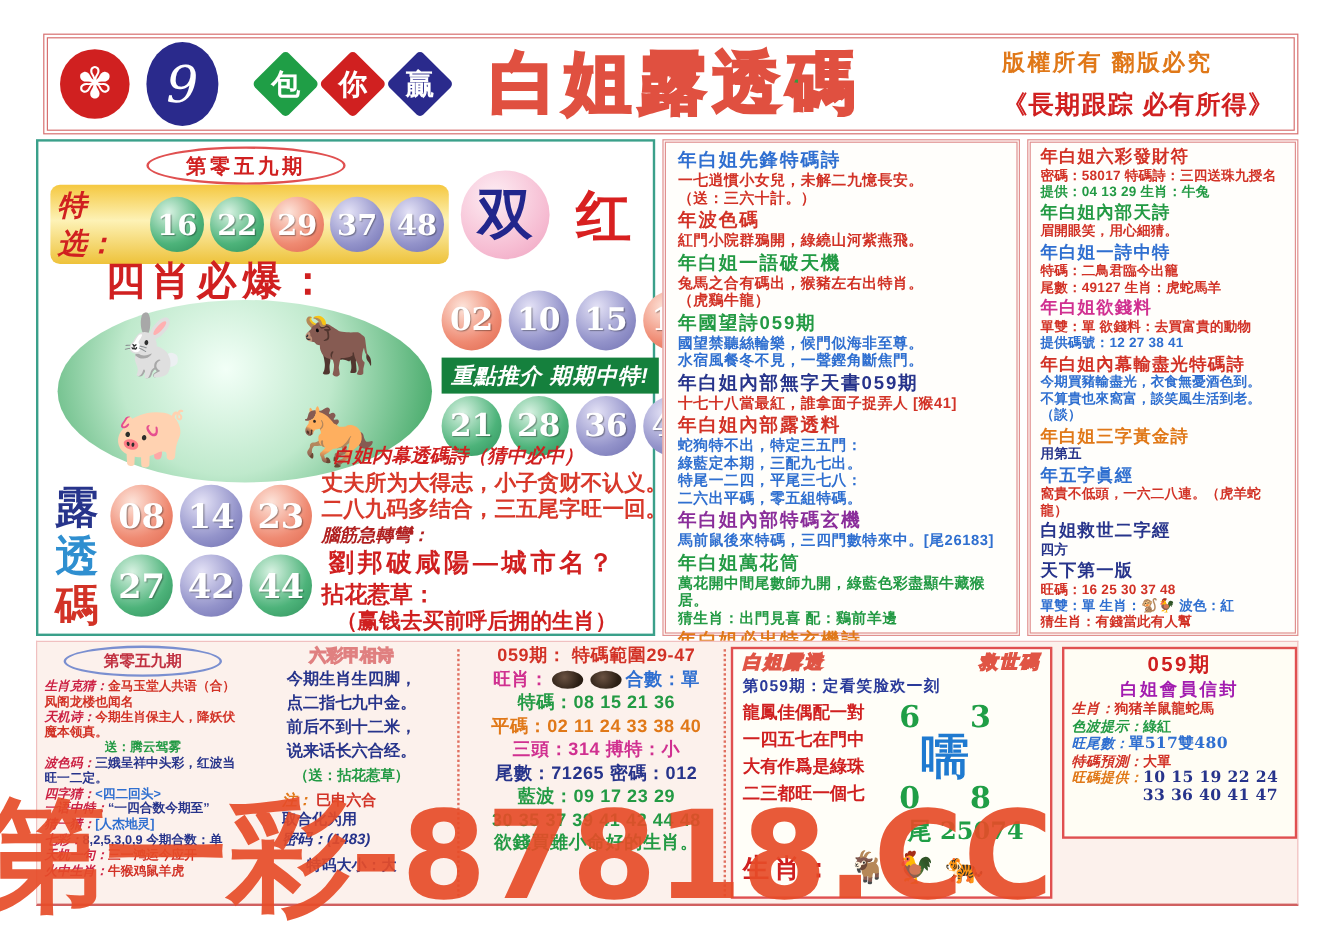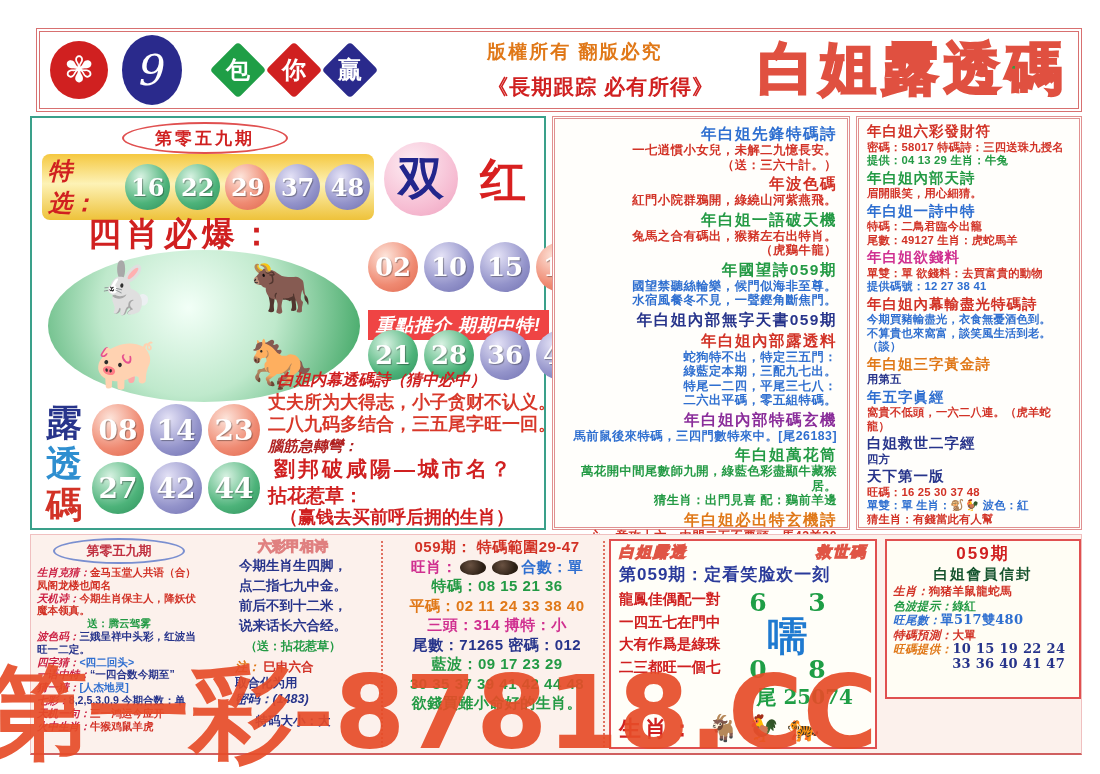--- a/index.html
+++ b/index.html
@@ -25,21 +25,21 @@
   .d-green{background:#1f9e46;} .d-red{background:#d02020;} .d-navy{background:#2a2a8c;}
   #title{margin-left:38px;font-size:56px;font-weight:900;letter-spacing:6px;color:#2f9e3f;
          -webkit-text-stroke:2.5px #e05040;white-space:nowrap;}
   #hdr-right{margin-left:auto;text-align:left;padding-right:6px;}
   #copyright{font-size:19px;font-weight:bold;color:#e07818;letter-spacing:2px;}
   #slogan{font-size:21px;font-weight:bold;color:#d02020;margin-top:8px;letter-spacing:1px;}
   
   #leftpanel{position:absolute;left:30px;top:116px;width:516px;height:414px;
              border:2px solid #3aa08a;box-sizing:border-box;background:#fff;}
   #midpanel{position:absolute;left:552px;top:116px;width:298px;height:414px;
-            border:3px double #e09090;box-sizing:border-box;background:#fffefb;padding:5px 10px;text-align:right;}
+            border:3px double #e09090;box-sizing:border-box;background:#fffefb;padding:5px 10px;}
   #rightpanel{position:absolute;left:856px;top:116px;width:226px;height:414px;
               border:3px double #e09090;box-sizing:border-box;background:#fffefb;padding:4px 8px;}
   
   .issue-oval{position:absolute;left:90px;top:4px;width:162px;height:28px;border:2px solid #e05050;
               border-radius:50%;color:#d02020;font-weight:bold;font-size:17px;letter-spacing:3px;
               display:flex;align-items:center;justify-content:center;}
   .banner{position:absolute;left:10px;top:36px;width:332px;height:66px;border-radius:8px;
           background:linear-gradient(180deg,#f5c840,#fdf2b6 45%,#eec23a);display:flex;
           align-items:center;padding:0 4px;gap:5px;box-sizing:border-box;}
   .texuan{color:#d02020;font-style:italic;font-weight:900;font-size:24px;margin:0 2px;}
@@ -54,21 +54,21 @@
   .bigball{position:absolute;width:74px;height:74px;border-radius:50%;display:flex;
            align-items:center;justify-content:center;font-size:46px;font-weight:900;}
   #shuang{left:352px;top:24px;background:radial-gradient(circle at 38% 30%,#fdeef4,#f6bcd2 65%,#eda0be);color:#22268c;}
   #hong{left:434px;top:26px;background:radial-gradient(circle at 38% 30%,#eaf6fd,#aederf5 65%,#8cc8ea);color:#d82020;}
   #sixiao{position:absolute;left:56px;top:94px;font-size:33px;font-weight:900;color:#d02020;letter-spacing:5px;}
   #animal-oval{position:absolute;left:16px;top:132px;width:312px;height:152px;border-radius:50%;
                background:radial-gradient(circle at 45% 38%,#f2fff7,#bfe9cc 45%,#2f9e57);
                display:grid;grid-template-columns:1fr 1fr;place-items:center;font-size:50px;}
   .ballrow{position:absolute;display:flex;gap:6px;align-items:flex-end;}
   #row1{left:336px;top:124px;} #row2{left:336px;top:212px;}
-  #promo{position:absolute;left:336px;top:192px;background:#ef4444;color:#fff;font-weight:bold;
+  #promo{position:absolute;left:336px;top:180px;background:#15803d;color:#fff;font-weight:bold;
          font-style:italic;font-size:18px;padding:3px 8px;letter-spacing:1px;white-space:nowrap;}
   #poem-title{position:absolute;left:246px;top:252px;font-size:16px;font-weight:900;
               font-style:italic;color:#d02020;}
   #poem-lines{position:absolute;left:236px;top:273px;font-size:18px;font-weight:bold;
               color:#d8382a;line-height:22px;white-space:nowrap;}
   #brain-label{position:absolute;left:236px;top:319px;font-size:15px;font-weight:900;
                font-style:italic;color:#b02020;}
   #brain-q{position:absolute;left:242px;top:337px;font-size:21px;font-weight:900;color:#d02020;letter-spacing:3px;}
   #win-label{position:absolute;left:236px;top:365px;font-size:19px;font-weight:900;color:#d02020;}
   #win-note{position:absolute;left:248px;top:387px;font-size:18px;font-weight:bold;color:#d02020;}
@@ -97,37 +97,37 @@
   #colB .size{margin-top:6px;font-size:12.5px;font-weight:bold;color:#27348b;}
   .vsep{position:absolute;top:6px;bottom:6px;border-left:2px dotted #e07060;}
   #horse{position:absolute;left:358px;top:2px;width:216px;text-align:center;}
   #horse .t{font-size:14px;letter-spacing:.5px;margin-bottom:2px;}
   #horse .l{font-size:15px;font-weight:bold;line-height:19.5px;letter-spacing:.5px;}
   .blob{display:inline-block;width:26px;height:15px;border-radius:50%;vertical-align:middle;
         background:radial-gradient(circle at 40% 35%,#6a5242,#2a1e14 70%);margin:0 3px;}
   #jiushi{position:absolute;left:578px;top:4px;width:268px;height:210px;background:#fffef8;
           border:2px solid #e05050;box-sizing:border-box;padding:2px 8px;}
   #jiushi .heads{display:flex;justify-content:space-between;font-size:15px;font-style:italic;letter-spacing:2px;}
-  #jiushi .headline{font-size:17px;font-weight:900;color:#2a3a9a;letter-spacing:1px;margin-top:1px;}
+  #jiushi .headline{font-size:13px;font-weight:900;color:#2a3a9a;letter-spacing:1px;margin-top:1px;}
   #jiushi .body{display:flex;margin-top:2px;}
   #jiushi .poem{font-size:14.5px;font-weight:900;color:#d02020;line-height:22.5px;white-space:nowrap;}
   #digitgrid{width:118px;margin-left:8px;display:grid;grid-template-columns:1fr 1fr;align-items:center;
              justify-items:center;font-family:"DejaVu Serif",serif;}
   #digitgrid .dg{font-size:25px;font-weight:bold;color:#1f9e46;}
   #digitgrid .bigchar{grid-column:1/3;font-size:40px;font-weight:900;color:#1f7ad0;line-height:38px;}
   #jiushi .tailrow{display:flex;align-items:baseline;}
   #jiushi .tail{font-size:20px;font-weight:bold;color:#1f9e46;margin-left:auto;margin-right:14px;
                 font-family:"DejaVu Serif",serif;}
   #jiushi .zrow{display:flex;align-items:center;margin-top:2px;}
   #jiushi .zlabel{font-size:22px;font-weight:900;color:#d02020;letter-spacing:4px;}
   #jiushi .zanimals{font-size:26px;margin-left:10px;letter-spacing:8px;}
   #envelope{position:absolute;left:854px;top:4px;width:196px;height:160px;background:#fffdf4;
             border:2px solid #e05050;box-sizing:border-box;padding:1px 6px;}
   #envelope .iss{text-align:center;font-size:17px;font-weight:bold;color:#d02020;letter-spacing:2px;}
-  #envelope .tt{text-align:center;font-size:14.5px;font-weight:900;color:#14532d;letter-spacing:2px;}
+  #envelope .tt{text-align:center;font-size:14.5px;font-weight:900;color:#a21caf;letter-spacing:2px;}
   #envelope .ln{font-size:11.6px;font-weight:bold;line-height:14.5px;letter-spacing:.3px;}
   #envelope .ln .lbl{font-style:italic;}
   #envelope .num{font-family:"DejaVu Serif",serif;font-size:13px;}
   
   #watermark{position:absolute;left:-14px;top:646px;font-size:102px;font-weight:900;
              color:rgba(230,76,40,.92);white-space:nowrap;z-index:50;letter-spacing:0px;
              font-family:"DejaVu Sans",sans-serif;}
 </style>
 </head>
 <body>
@@ -141,25 +141,25 @@
       <div class="diamond d-green">
           <span>包</span>
         </div>
       <div class="diamond d-red">
           <span>你</span>
         </div>
       <div class="diamond d-navy">
           <span>贏</span>
         </div>
     </div>
+    <div id="title">白姐露透碼</div>
     <div id="hdr-right">
       <div id="copyright">版權所有 翻版必究</div>
       <div id="slogan">《長期跟踪 必有所得》</div>
     </div>
-    <div id="title">白姐露透碼</div>
   </div>
 
   <div id="leftpanel">
     <div class="issue-oval">第零五九期</div>
     <div class="banner">
       <span class="texuan">特选：</span>
       <span class="ball b46 g">16</span>
       <span class="ball b46 g">22</span>
       <span class="ball b46 s">29</span>
       <span class="ball b46 p">37</span>
@@ -228,20 +228,21 @@
       <p class="c-red">兔馬之合有碼出，猴豬左右出特肖。</p>
       <p class="c-red">（虎鷄牛龍）</p>
     </div>
     <div class="sec">
       <h4 class="c-green">年國望詩059期</h4>
       <p class="c-blue">國望禁聽絲輪樂，候門似海非至尊。</p>
       <p class="c-blue">水宿風餐冬不見，一聲鏗角斷焦門。</p>
     </div>
     <div class="sec">
       <h4 class="c-navy">年白姐內部無字天書059期</h4>
+      <p class="c-red">十七十八當最紅，誰拿面子捉弄人 [猴41]</p>
     </div>
     <div class="sec">
       <h4 class="c-red">年白姐內部露透料</h4>
       <p class="c-blue">蛇狗特不出，特定三五門：</p>
       <p class="c-blue">綠藍定本期，三配九七出。</p>
       <p class="c-blue">特尾一二四，平尾三七八：</p>
       <p class="c-blue">二六出平碼，零五組特碼。</p>
     </div>
     <div class="sec">
       <h4 class="c-purple">年白姐內部特碼玄機</h4>

